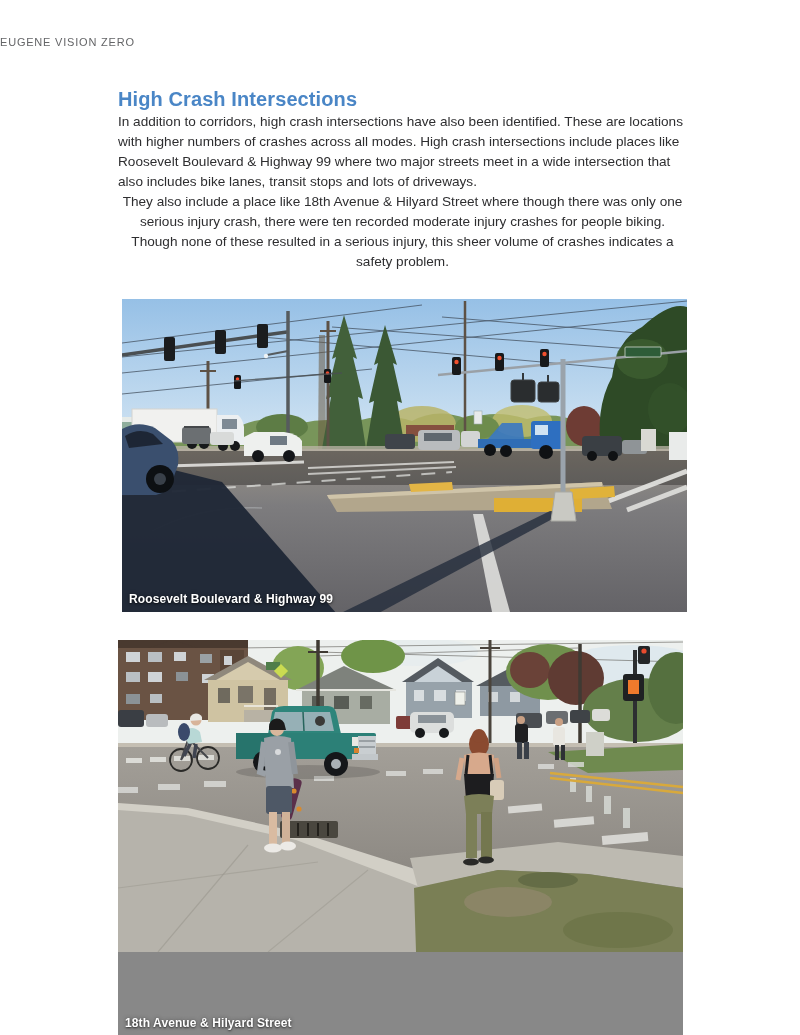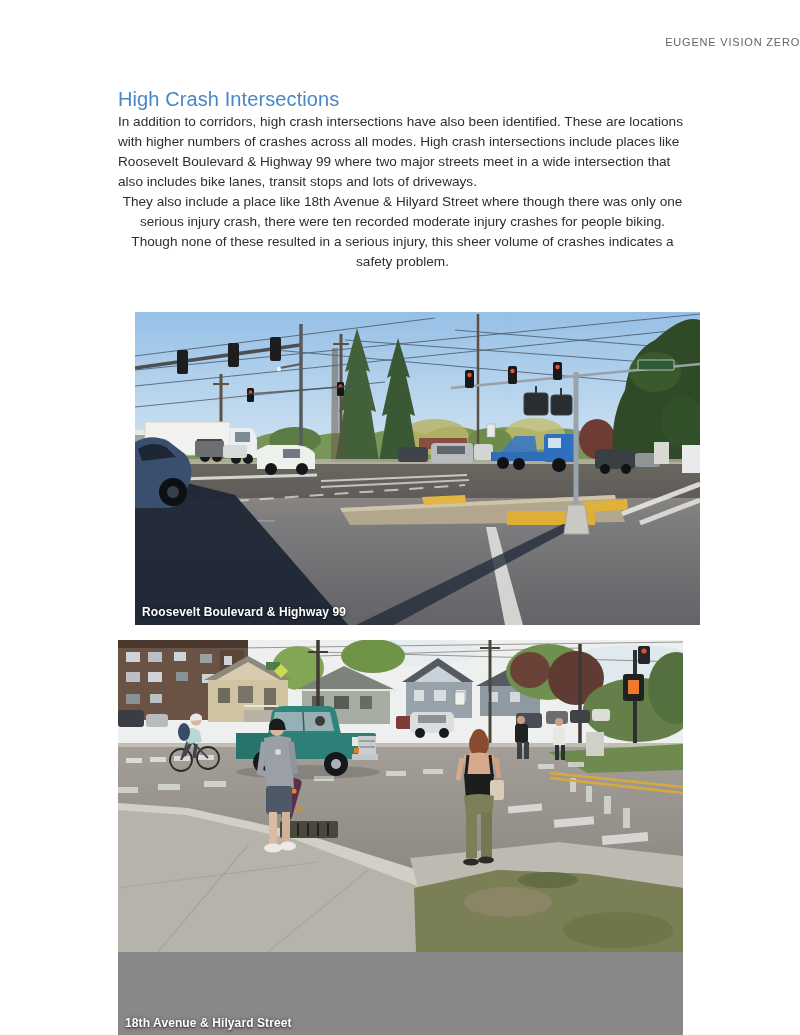--- a/index.html
+++ b/index.html
@@ -1,21 +1,21 @@
 <!DOCTYPE html>
 <html><head>
 <meta charset="utf-8">
 <style>
   html,body{margin:0;padding:0;background:#ffffff;}
   .page{position:relative;width:800px;height:1035px;background:#ffffff;overflow:hidden;
         font-family:"Liberation Sans","DejaVu Sans",sans-serif;}
-  .doc-header{position:absolute;top:36px;left:0;right:0;text-align:right;
+  .doc-header{position:absolute;top:36px;left:0;right:0;text-align:left;
         font-size:11px;letter-spacing:.8px;color:#646567;font-weight:400;}
   .section-heading{position:absolute;left:118px;top:88px;margin:0;
-        font-size:20px;font-weight:400;color:#4a86c6;letter-spacing:.1px;}
+        font-size:20px;font-weight:700;color:#4a86c6;letter-spacing:.1px;}
   .body-par{position:absolute;left:118px;width:569px;margin:0;
         font-size:13.6px;line-height:20px;color:#2e2e30;}
   .par-1{top:112px;}
   .par-2{top:192px;text-align:center;}
   .photo{position:absolute;left:118px;width:565px;overflow:hidden;background:#888;}
   .photo-1{top:295px;height:313px;}
   .photo-2{top:640px;height:396px;}
   .photo svg{display:block;width:565px;}
   .photo-caption{position:absolute;left:7px;bottom:6px;font-size:12px;font-weight:700;color:#ffffff;
         text-shadow:0 1px 2px rgba(0,0,0,.6),0 0 4px rgba(0,0,0,.35);letter-spacing:.1px;}
@@ -27,21 +27,21 @@
 
 <div class="page">
 
   <div class="doc-header">EUGENE VISION ZERO</div>
 
   <h1 class="section-heading">High Crash Intersections</h1>
 
   <p class="body-par par-1">In addition to corridors, high crash intersections have also been identified. These are locations with higher numbers of crashes across all modes. High crash intersections include places like Roosevelt Boulevard &amp; Highway 99 where two major streets meet in a wide intersection that also includes bike lanes, transit stops and lots of driveways.</p>
   <p class="body-par par-2">They also include a place like 18th Avenue &amp; Hilyard Street where though there was only one serious injury crash, there were ten recorded moderate injury crashes for people biking. Though none of these resulted in a serious injury, this sheer volume of crashes indicates a safety problem.</p>
 
-  <figure class="photo photo-1" style="margin:17px">
+  <figure class="photo photo-1" style="margin:4px">
     <svg viewBox="0 0 565 313" width="565" height="313">
       <defs>
         <linearGradient id="sky1" x1="0" y1="0" x2="0" y2="1">
           <stop offset="0" stop-color="#96c0e6"></stop>
             <stop offset="1" stop-color="#d8e8f4"></stop>
         </linearGradient>
         <linearGradient id="road1" x1="0" y1="0" x2="0" y2="1">
           <stop offset="0" stop-color="#9a9388"></stop>
             <stop offset=".35" stop-color="#7d7c7e"></stop>
             <stop offset="1" stop-color="#646367"></stop>

